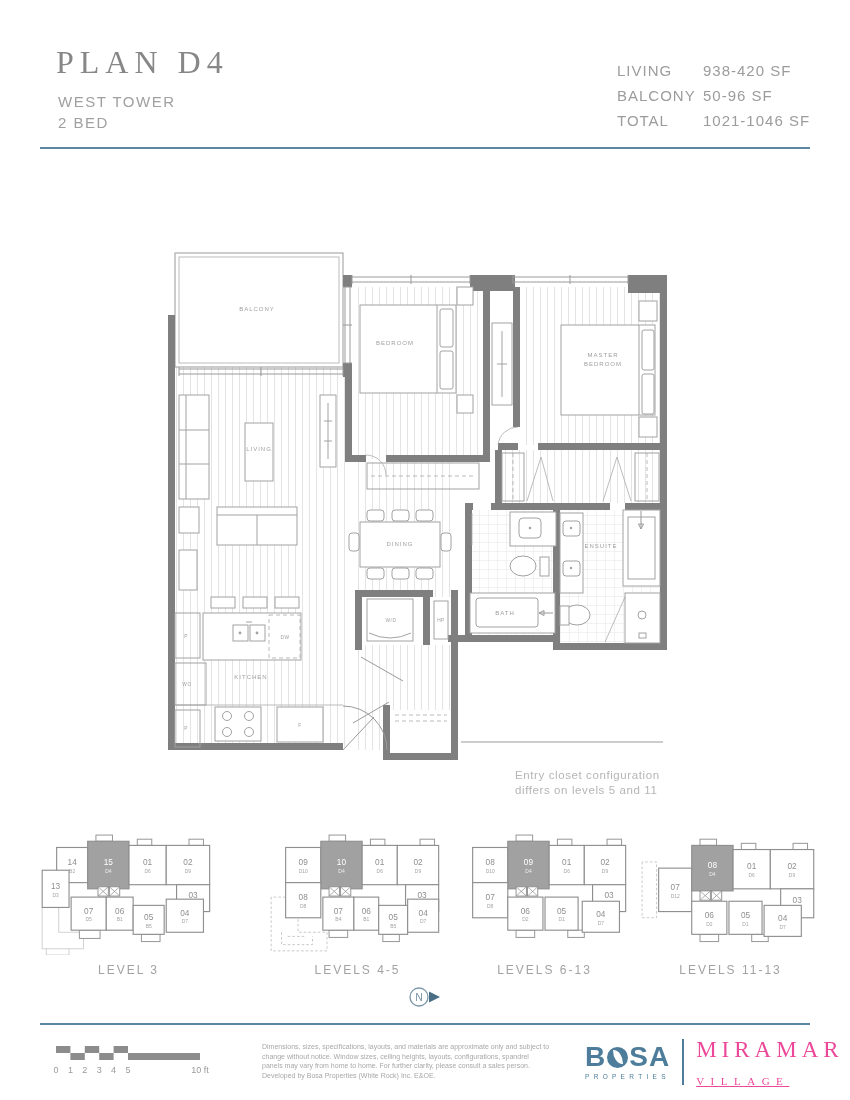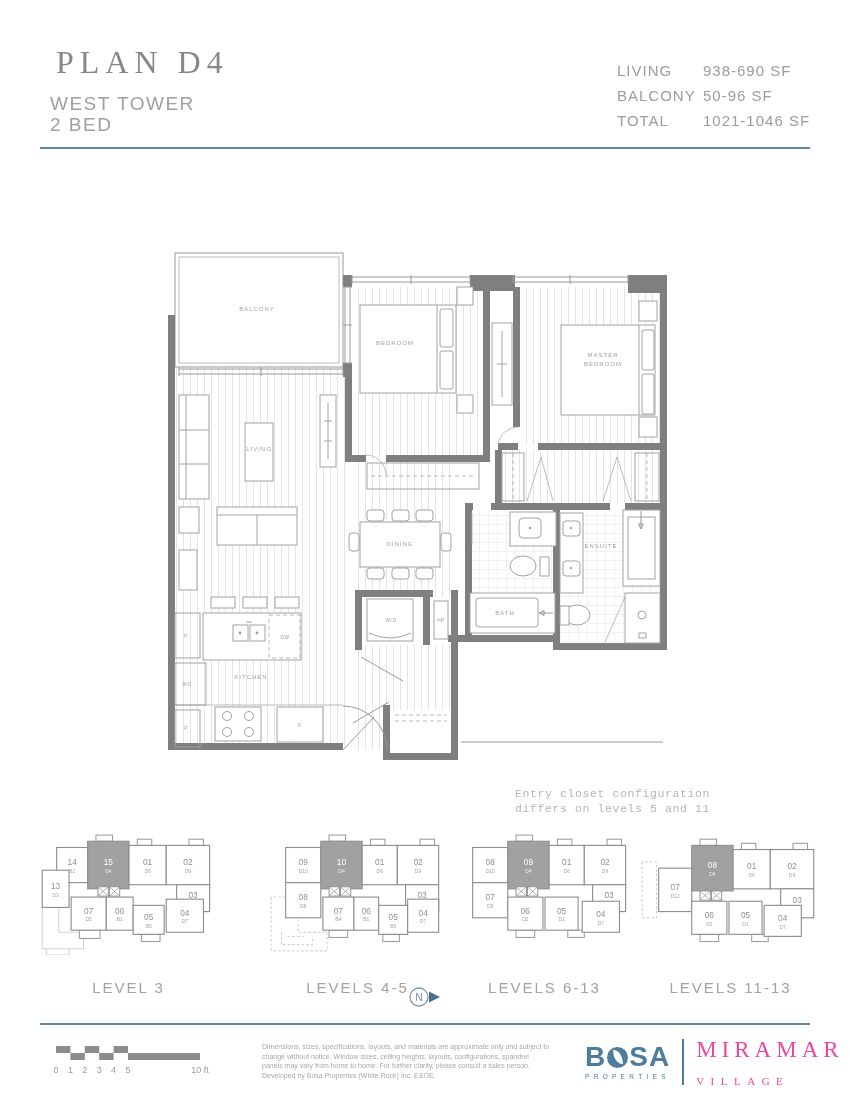--- a/index.html
+++ b/index.html
@@ -1,76 +1,76 @@
 <!DOCTYPE html>
 <html><head>
 <meta charset="utf-8">
 <style>
   html,body{margin:0;padding:0;background:#fff;}
   #page{position:relative;width:850px;height:1100px;background:#ffffff;overflow:hidden;
         font-family:"Liberation Sans",sans-serif;}
   
   #plan-title{position:absolute;left:56px;top:44px;font-family:"Liberation Serif",serif;
         font-size:32px;letter-spacing:6px;color:#878787;font-weight:400;}
-  .subtitle{position:absolute;left:50px;font-size:19px;letter-spacing:1.5px;color:#a0a0a0;}
+  .subtitle{position:absolute;left:58px;font-size:15px;letter-spacing:1.5px;color:#a0a0a0;}
   #sub1{top:93px;} #sub2{top:114px;}
   .stats{position:absolute;left:617px;top:62px;}
   .stat-row{display:flex;margin-bottom:8px;font-size:15px;color:#9c9c9c;letter-spacing:1px;}
   .stat-label{width:86px;}
   .stat-value{white-space:nowrap;}
   .rule{position:absolute;left:40px;right:40px;height:2px;background:#5b87a3;}
   #rule-top{top:147px;} #rule-bottom{top:1023px;}
   
   #floorplan{position:absolute;left:155px;top:245px;}
   svg text{font-family:"Liberation Sans",sans-serif;}
   .room-lbl{fill:#9e9e9e;font-size:6px;letter-spacing:1px;}
   .room-lbl-sm{fill:#9e9e9e;font-size:4.8px;letter-spacing:.5px;}
   .wall{fill:#7f7f7f;}
   .thin{stroke:#9a9a9a;stroke-width:1;fill:none;}
   .thin2{stroke:#ababab;stroke-width:.8;fill:none;}
   .furn{stroke:#a2a2a2;stroke-width:1;fill:#ffffff;}
   .furn-nf{stroke:#a2a2a2;stroke-width:1;fill:none;}
   .dash{stroke:#a8a8a8;stroke-width:.8;fill:none;stroke-dasharray:4,3;}
   
-  #plan-note{position:absolute;left:515px;top:786px;font-size:11.5px;line-height:15px;
-        color:#b5b5b5;letter-spacing:.6px;font-family:Liberation Mono, monospace;}
+  #plan-note{position:absolute;left:515px;top:768px;font-size:11.5px;line-height:15px;
+        color:#b5b5b5;letter-spacing:.6px;}
   
   .keyplan{position:absolute;top:833px;width:185px;}
   .keyplan svg{width:185px;height:122px;display:block;}
-  .kp-caption{text-align:center;font-size:15px;letter-spacing:2px;color:#a2a2a2;margin-top:24px;}
+  .kp-caption{text-align:center;font-size:12px;letter-spacing:2px;color:#a2a2a2;margin-top:8px;}
   #kp0{left:36px;} #kp1{left:265px;} #kp2{left:452px;} #kp3{left:638px;}
   
   #north{position:absolute;left:402px;top:984px;}
   
   #scalebar{position:absolute;left:52px;top:1040px;}
   #disclaimer{position:absolute;left:262px;top:1042px;width:288px;font-size:7px;
         line-height:9.5px;color:#a8a8a8;}
   #logo-row{position:absolute;left:585px;top:1037px;display:flex;align-items:center;}
   #bosa-block{text-align:left;}
   #bosa-word{font-size:28px;font-weight:bold;color:#4d7d9b;letter-spacing:1px;line-height:26px;display:flex;align-items:center;}
   .bosa-o{display:inline-block;width:21px;height:21px;border-radius:50%;background:#4d7d9b;position:relative;margin:0 1px;}
   .bosa-o::after{content:"";position:absolute;left:28%;top:16%;width:46%;height:66%;background:#fff;border-radius:0 100% 0 100%;}
   #bosa-props{font-size:6.5px;letter-spacing:4.3px;color:#4d7d9b;margin-top:3px;}
   #logo-divider{width:2px;height:46px;background:#4d7d9b;margin:0 12px;}
   #miramar-block{font-family:"Liberation Serif",serif;color:#ec4899;}
   #miramar-word{font-size:23px;letter-spacing:5px;}
-  #village-word{font-size:11px;letter-spacing:6.5px;margin-top:12px;}
+  #village-word{font-size:11px;letter-spacing:6.5px;margin-top:12px;text-decoration:underline;}
 </style>
 </head>
 <body>
 
 <div id="page">
 
   <div id="plan-title">PLAN D4</div>
   <div id="sub1" class="subtitle">WEST TOWER</div>
   <div id="sub2" class="subtitle">2 BED</div>
   <div class="stats">
     <div class="stat-row">
       <div class="stat-label">LIVING</div>
-      <div class="stat-value">938-690 SF</div>
+      <div class="stat-value">938-420 SF</div>
     </div>
     <div class="stat-row">
       <div class="stat-label">BALCONY</div>
       <div class="stat-value">50-96 SF</div>
     </div>
     <div class="stat-row">
       <div class="stat-label">TOTAL</div>
       <div class="stat-value">1021-1046 SF</div>
     </div>
   </div>

